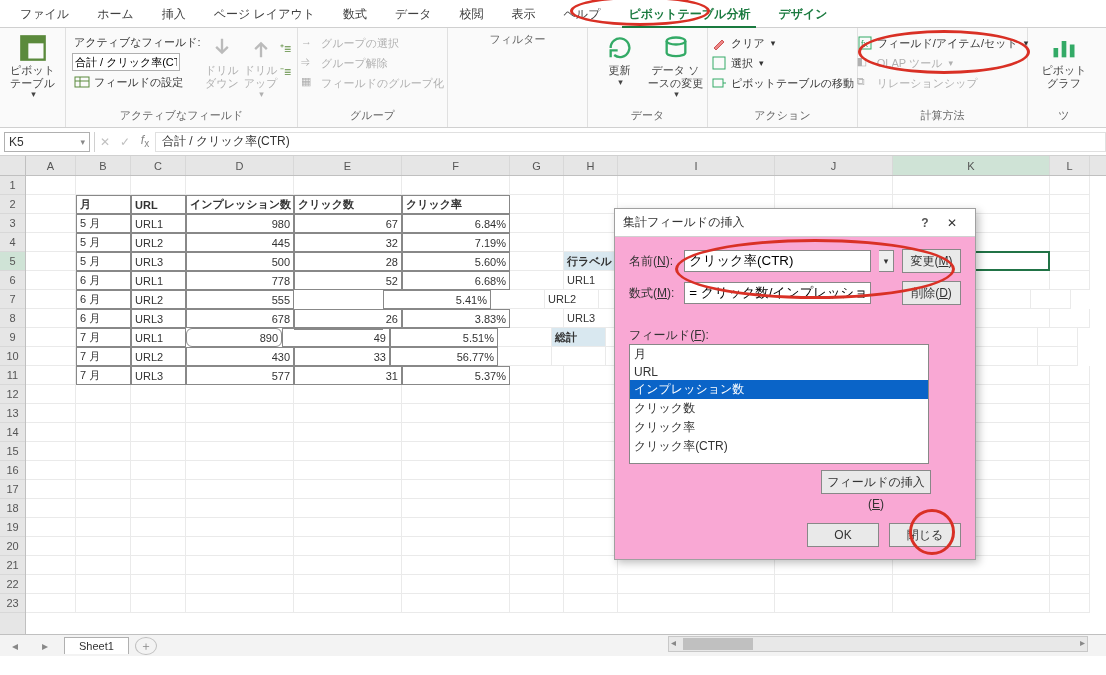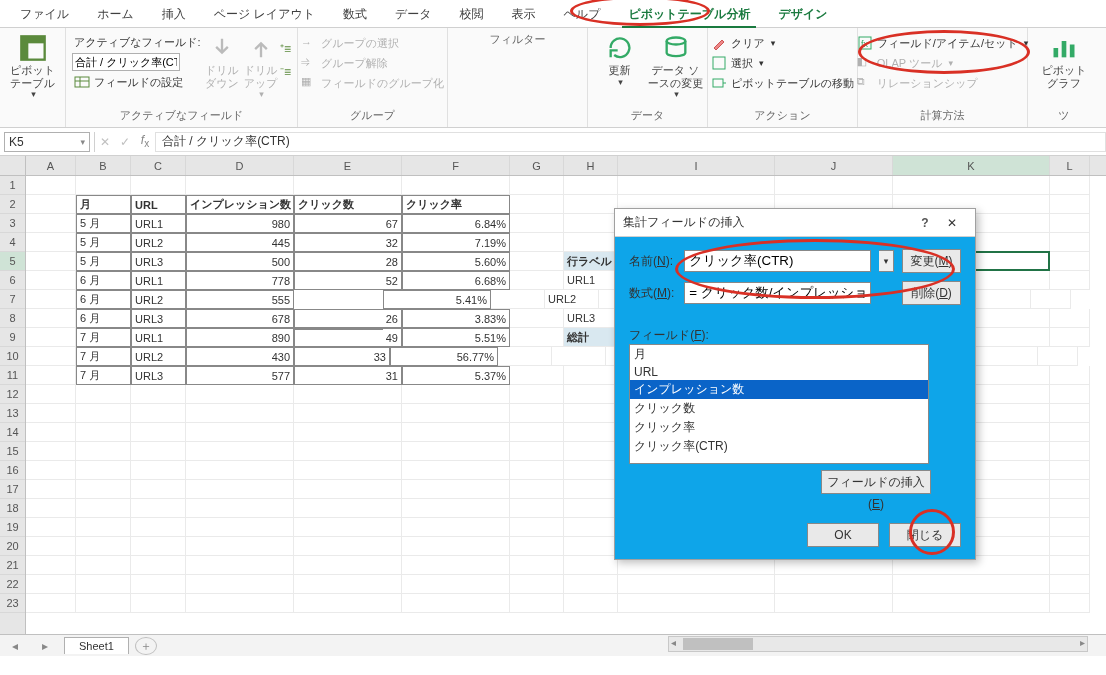--- a/index.html
+++ b/index.html
@@ -44,21 +44,21 @@
   .cells { position: relative; }
   .row { display:flex; height:19px; }
   .cell { border-right:1px solid #eaeaea; border-bottom:1px solid #eaeaea; padding:0 3px; font-size:11px; display:flex; align-items:center; overflow:hidden; white-space:nowrap; }
   .cell.b { border:1px solid #888; }
   .cell.hdr { font-weight:bold; background:#fff; }
   .cell.r { justify-content:flex-end; }
   .pivot-lbl { background:#d9e8f0; font-weight:bold; }
   .pivot-tot { background:#d9e8f0; font-weight:bold; }
   .active-cell { position:absolute; border:2px solid #217346; pointer-events:none; }
   
-  .dialog { position:absolute; left:614px; top:208px; width:362px; height:352px; background:#0ea5e9; border:1px solid #a0a0a0; box-shadow:3px 3px 8px rgba(0,0,0,.25); }
+  .dialog { position:absolute; left:614px; top:208px; width:362px; height:352px; background:#f9a8d4; border:1px solid #a0a0a0; box-shadow:3px 3px 8px rgba(0,0,0,.25); }
   .dlg-title { height:28px; display:flex; align-items:center; padding:0 8px; font-size:12px; background:#fff; border-bottom:1px solid #d0d0d0; }
   .dlg-title .spacer { flex:1; }
   .dlg-help { width:24px; text-align:center; color:#555; font-weight:bold; cursor:pointer; }
   .dlg-close { width:30px; text-align:center; cursor:pointer; }
   .dlg-body { padding:12px 14px 10px; }
   .form-row { display:flex; align-items:center; margin-bottom:8px; gap:8px; }
   .form-row label { width:58px; }
   .txt { flex:1; height:22px; border:1px solid #888; padding:0 4px; background:#fff; }
   .combo { width:18px; height:22px; border:1px solid #888; border-left:none; background:#efefef; text-align:center; line-height:20px; font-size:9px; cursor:pointer; }
   .dlg-btn { width:72px; height:24px; border:1px solid #888; background:#e9e9e9; cursor:pointer; text-align:center; line-height:22px; font-size:12px; }
@@ -426,21 +426,21 @@
           <div class="cell" style="width: 54px;">URL3</div>
           <div class="cell" style="width: 157px;"></div>
           <div class="cell" style="width: 118px;"></div>
           <div class="cell" style="width: 157px;"></div>
           <div class="cell" style="width: 40px;"></div>
         </div>
         <div class="row">
           <div class="cell" style="width: 50px;"></div>
           <div class="cell b" style="width: 55px;">7 月</div>
           <div class="cell b" style="width: 55px;">URL1</div>
-          <div class="cell b r" style="width: 108px;">890</div>
+          <div class="cell b r" style="width: 96px; border-radius: 6px;">890</div>
           <div class="cell b r" style="width: 108px;">49</div>
           <div class="cell b r" style="width: 108px;">5.51%</div>
           <div class="cell" style="width: 54px;"></div>
           <div class="cell pivot-tot" style="width: 54px;">総計</div>
           <div class="cell" style="width: 157px;"></div>
           <div class="cell" style="width: 118px;"></div>
           <div class="cell" style="width: 157px;"></div>
           <div class="cell" style="width: 40px;"></div>
         </div>
         <div class="row">

